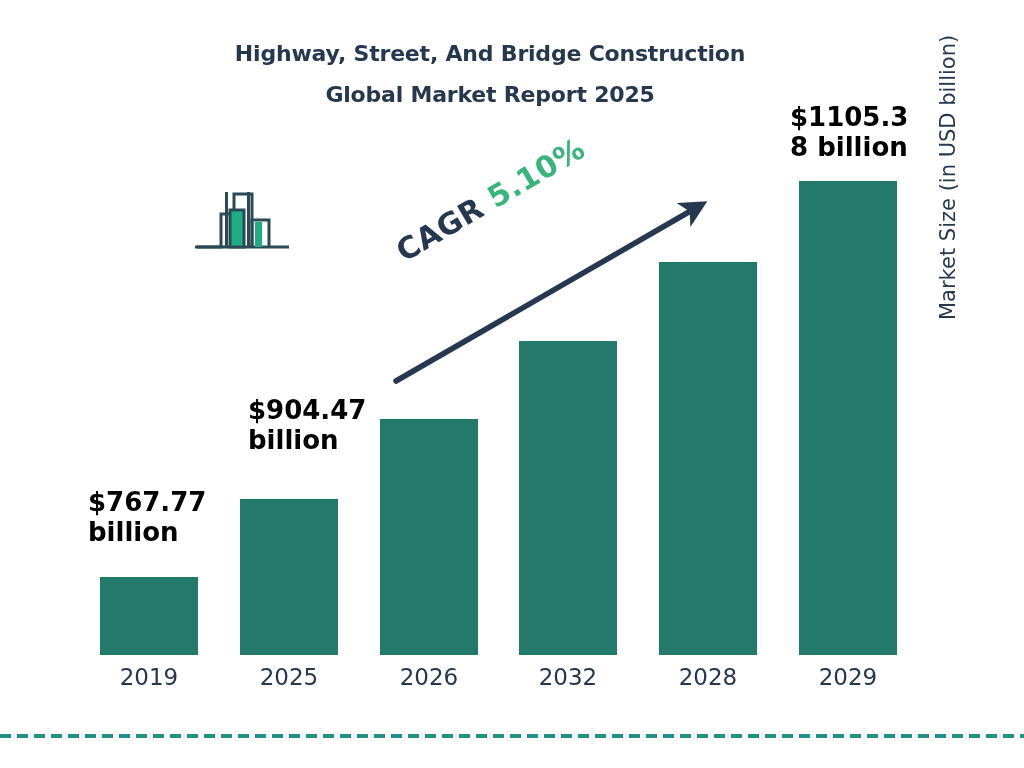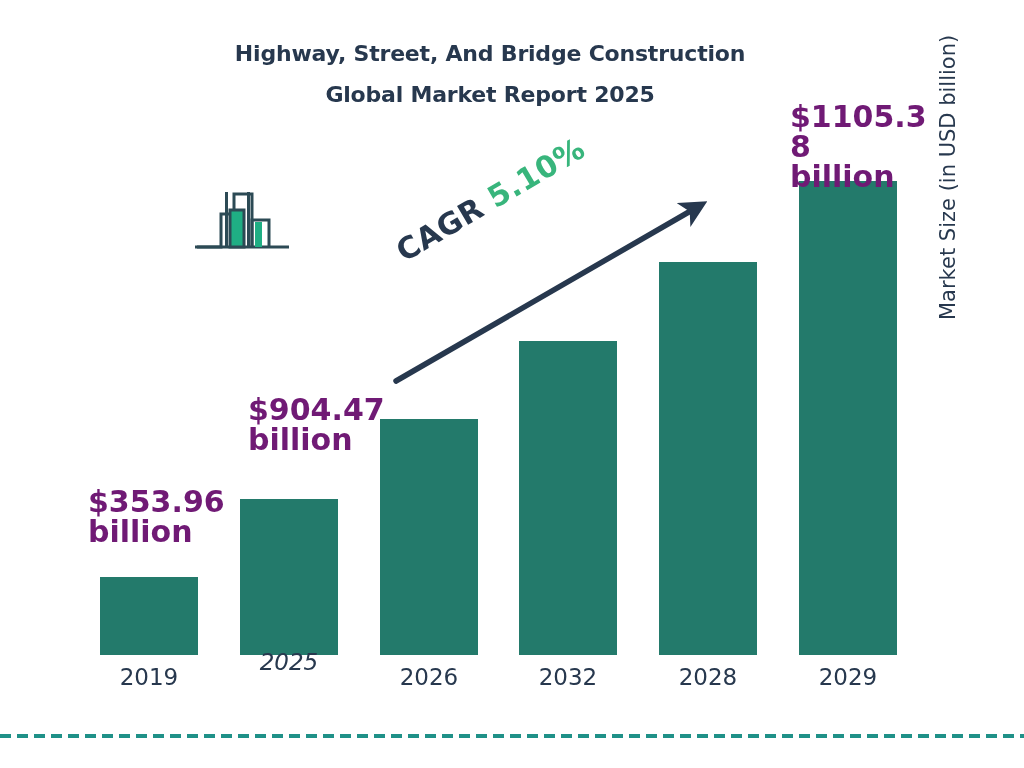--- a/index.html
+++ b/index.html
@@ -81,23 +81,23 @@
     height: 768px;
   }
   .bar {
     position: absolute;
     background: #237a6b;
   }
   .bar-value-label {
     position: absolute;
     font-family: "DejaVu Sans", "Liberation Sans", sans-serif;
     font-weight: bold;
-    font-size: 30px;
+    font-size: 26px;
     line-height: 30px;
-    color: #701a75;
+    color: #000000;
   }
   .tick-label {
     position: absolute;
     font-family: "DejaVu Sans", "Liberation Sans", sans-serif;
     font-size: 23px;
     color: #27384e;
     text-align: center;
     width: 100px;
   }
 
@@ -177,21 +177,21 @@
 <div id="plot-area">
 
   <div class="bar" style="left:100px; top:577px; width:98px; height:78px;"></div>
   <div class="bar" style="left:240px; top:499px; width:98px; height:156px;"></div>
   <div class="bar" style="left:380px; top:419px; width:98px; height:236px;"></div>
   <div class="bar" style="left:519px; top:341px; width:98px; height:314px;"></div>
   <div class="bar" style="left:659px; top:262px; width:98px; height:393px;"></div>
   <div class="bar" style="left:799px; top:181px; width:98px; height:474px;"></div>
 
   <div class="bar-value-label" style="left:88px; top:487px; width:120px;">
-    <span>$353.96</span><br>
+    <span>$767.77</span><br>
     <span>billion</span>
   </div>
 
   <div class="bar-value-label" style="left:248px; top:395px; width:120px;">
     <span>$904.47</span><br>
     <span>billion</span>
   </div>
 
   <div class="bar-value-label" style="left:790px; top:102px; width:130px;">
     <span>$1105.3</span><br>
@@ -206,21 +206,21 @@
     </defs>
     <line x1="396" y1="381" x2="694" y2="209" stroke="#27384e" stroke-width="5.5" stroke-linecap="round" marker-end="url(#arrowhead)"></line>
   </svg>
 
   <div id="cagr-annotation">
     <span class="cagr-word">CAGR</span>
     <span class="cagr-value">5.10%</span>
   </div>
 
   <div class="tick-label" style="left:99px; top:664px;">2019</div>
-  <div class="tick-label" style="left:239px; top:649px;font-style:italic;">2025</div>
+  <div class="tick-label" style="left:239px; top:664px;">2025</div>
   <div class="tick-label" style="left:379px; top:664px;">2026</div>
   <div class="tick-label" style="left:518px; top:664px;">2032</div>
   <div class="tick-label" style="left:658px; top:664px;">2028</div>
   <div class="tick-label" style="left:798px; top:664px;">2029</div>
 
   <div id="y-axis-title">Market Size (in USD billion)</div>
 </div>
 
 <div id="footer-divider"></div>
 

